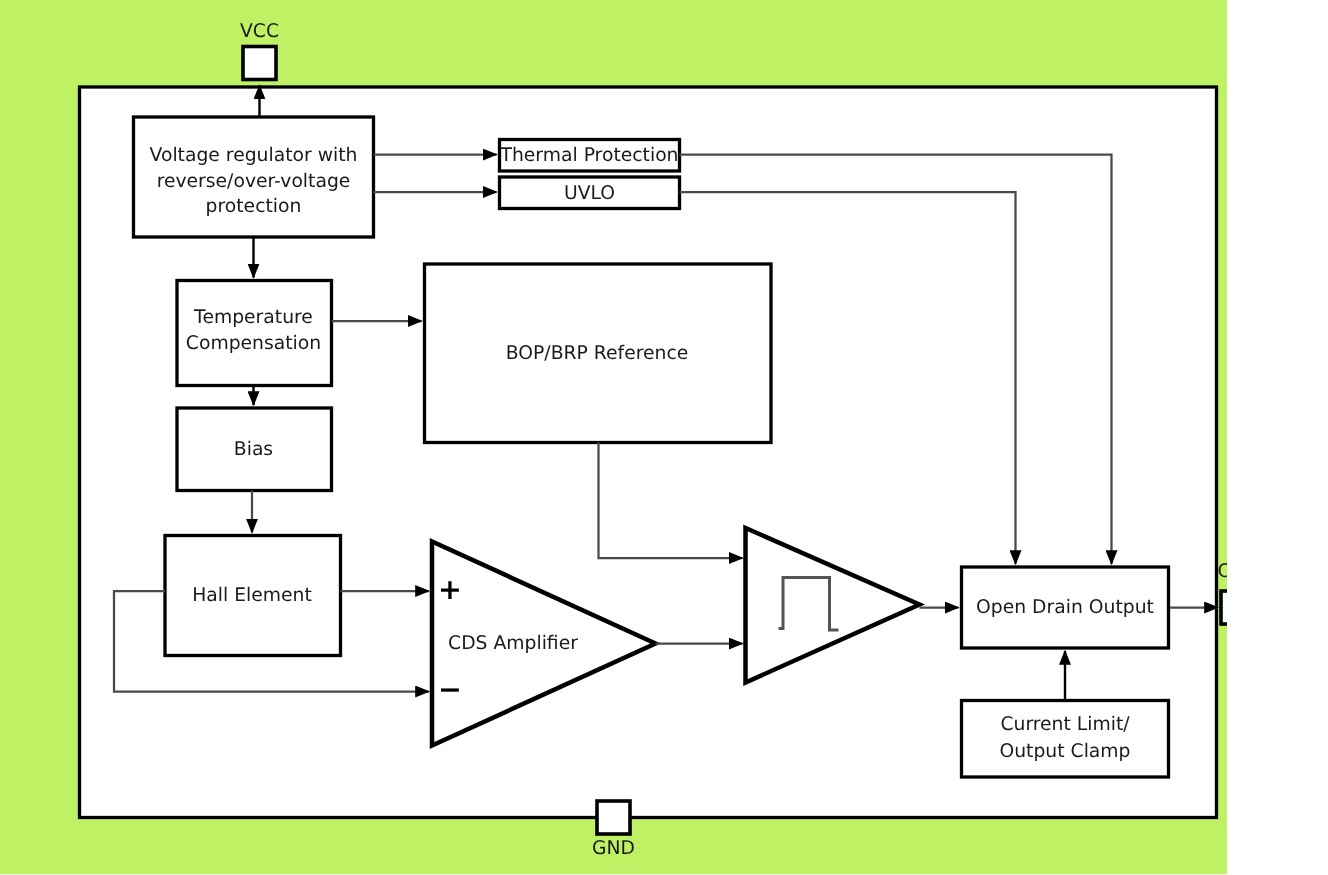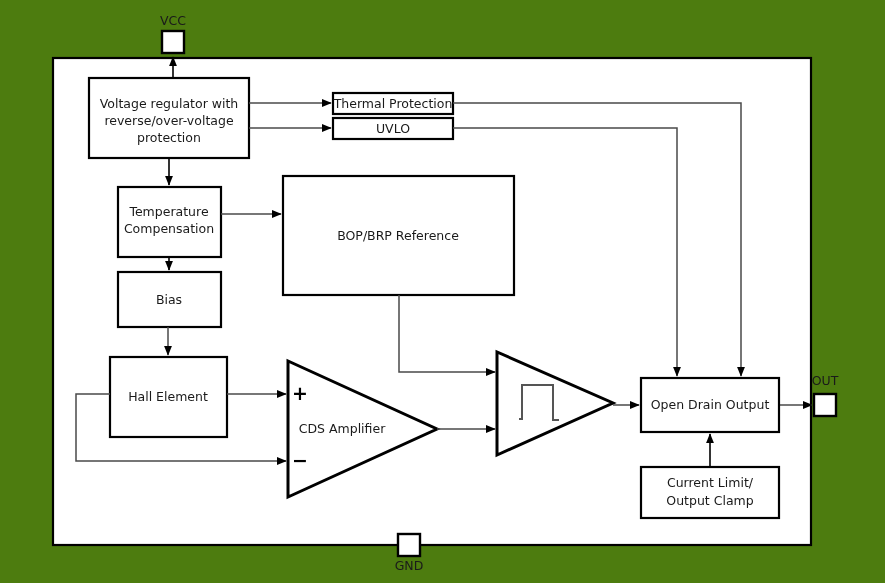--- a/index.html
+++ b/index.html
@@ -2,23 +2,23 @@
 <html><head>
 <meta charset="utf-8">
 <style>
   html, body {
     margin: 0;
     padding: 0;
     background: #ffffff;
   }
   #stage {
     position: relative;
-    width: 885px;
+    width: 818px;
     height: 583px;
-    background: #4d7c0f;
+    background: #bef264;
     font-family: "DejaVu Sans", "Liberation Sans", sans-serif;
     overflow: hidden;
   }
   svg#diagram {
     position: absolute;
     left: 0;
     top: 0;
     width: 885px;
     height: 583px;
   }

